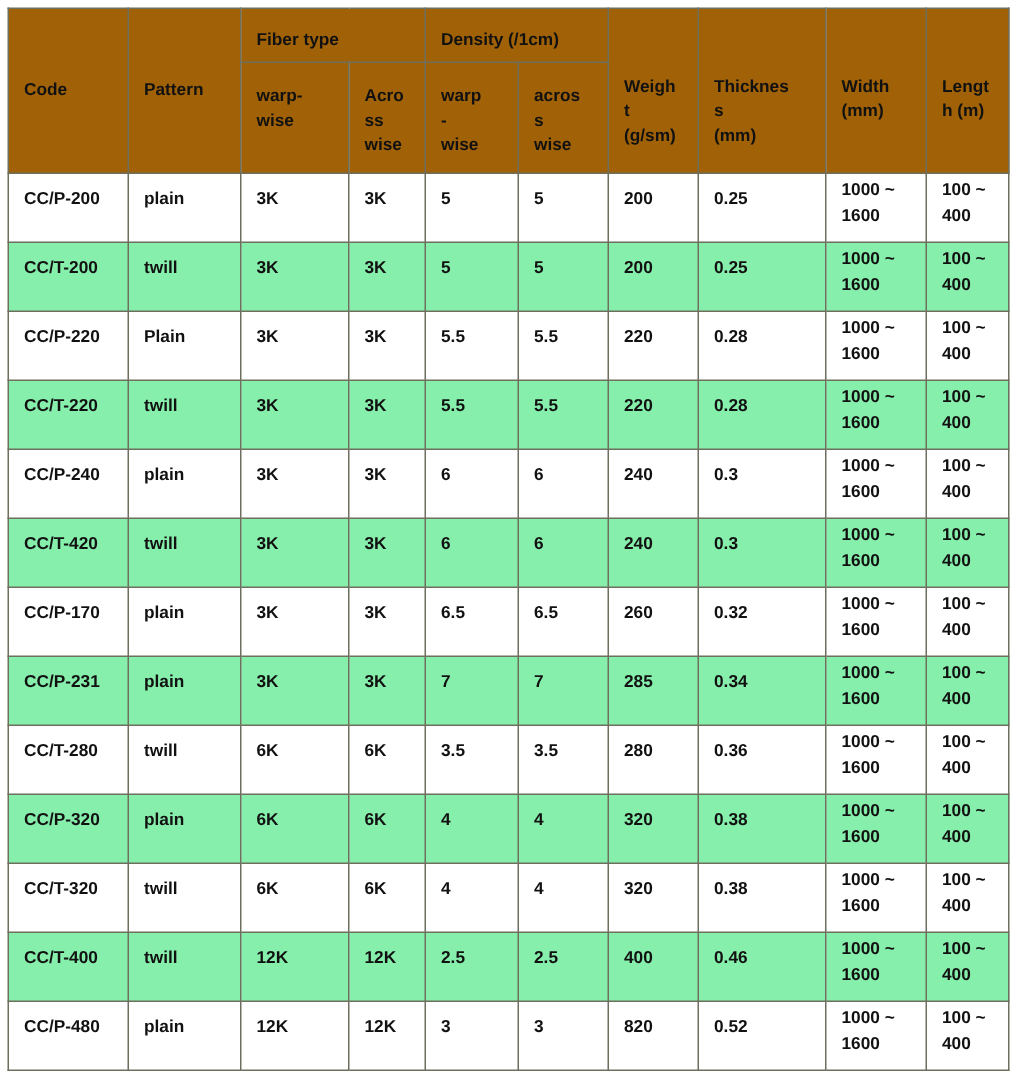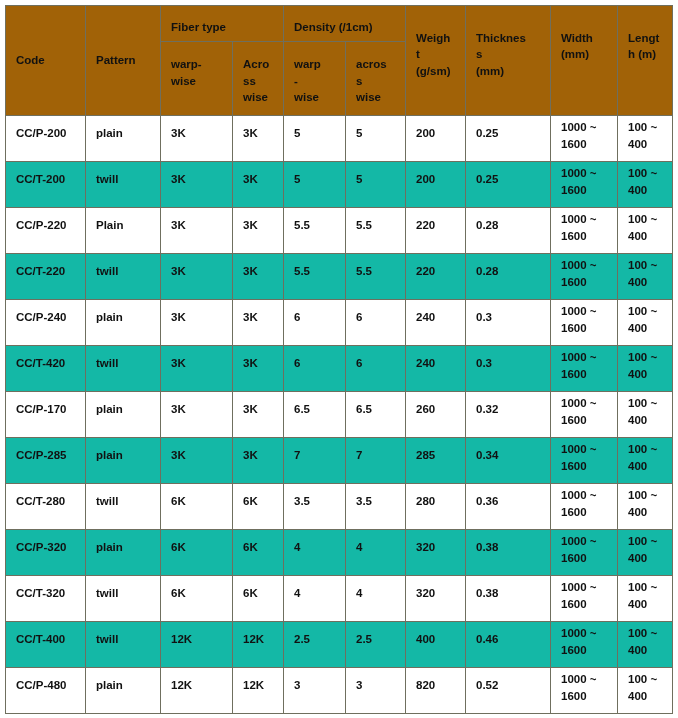--- a/index.html
+++ b/index.html
@@ -60,37 +60,37 @@
   th.tall .pad {
     padding-top: 46px;
   }
   th.sub {
     height: 74px;
   }
   th.sub .pad {
     padding-top: 14px;
   }
   th.mid .pad {
-    padding-top: 24px;
+    padding-top: 44px;
   }
   
   tbody td {
     height: 46px;
     border-color: #7a7366;
   }
   tbody td .pad {
     padding: 9px 0 0 10px;
   }
   tbody tr.alt td {
     background: #fae5d3;
   }
   tbody tr td {
     background: #ffffff;
   }
-  tbody tr.alt td { background: #14b8a6; }
+  tbody tr.alt td { background: #86efac; }
 
   td.range .pad {
     padding-top: 3px;
   }
   .line2 { display: block; }
 
   
   col.c-code    { width: 80px; }
   col.c-pattern { width: 75px; }
   col.c-fw      { width: 72px; }
@@ -452,21 +452,21 @@
           </td>
           <td class="range">
             <div class="pad">
               <span class="line2">100 ~</span>
               <span class="line2">400</span>
             </div>
           </td>
         </tr>
         <tr class="alt">
           <td>
-            <div class="pad">CC/P-285</div>
+            <div class="pad">CC/P-231</div>
           </td>
           <td>
             <div class="pad">plain</div>
           </td>
           <td>
             <div class="pad">3K</div>
           </td>
           <td>
             <div class="pad">3K</div>
           </td>

